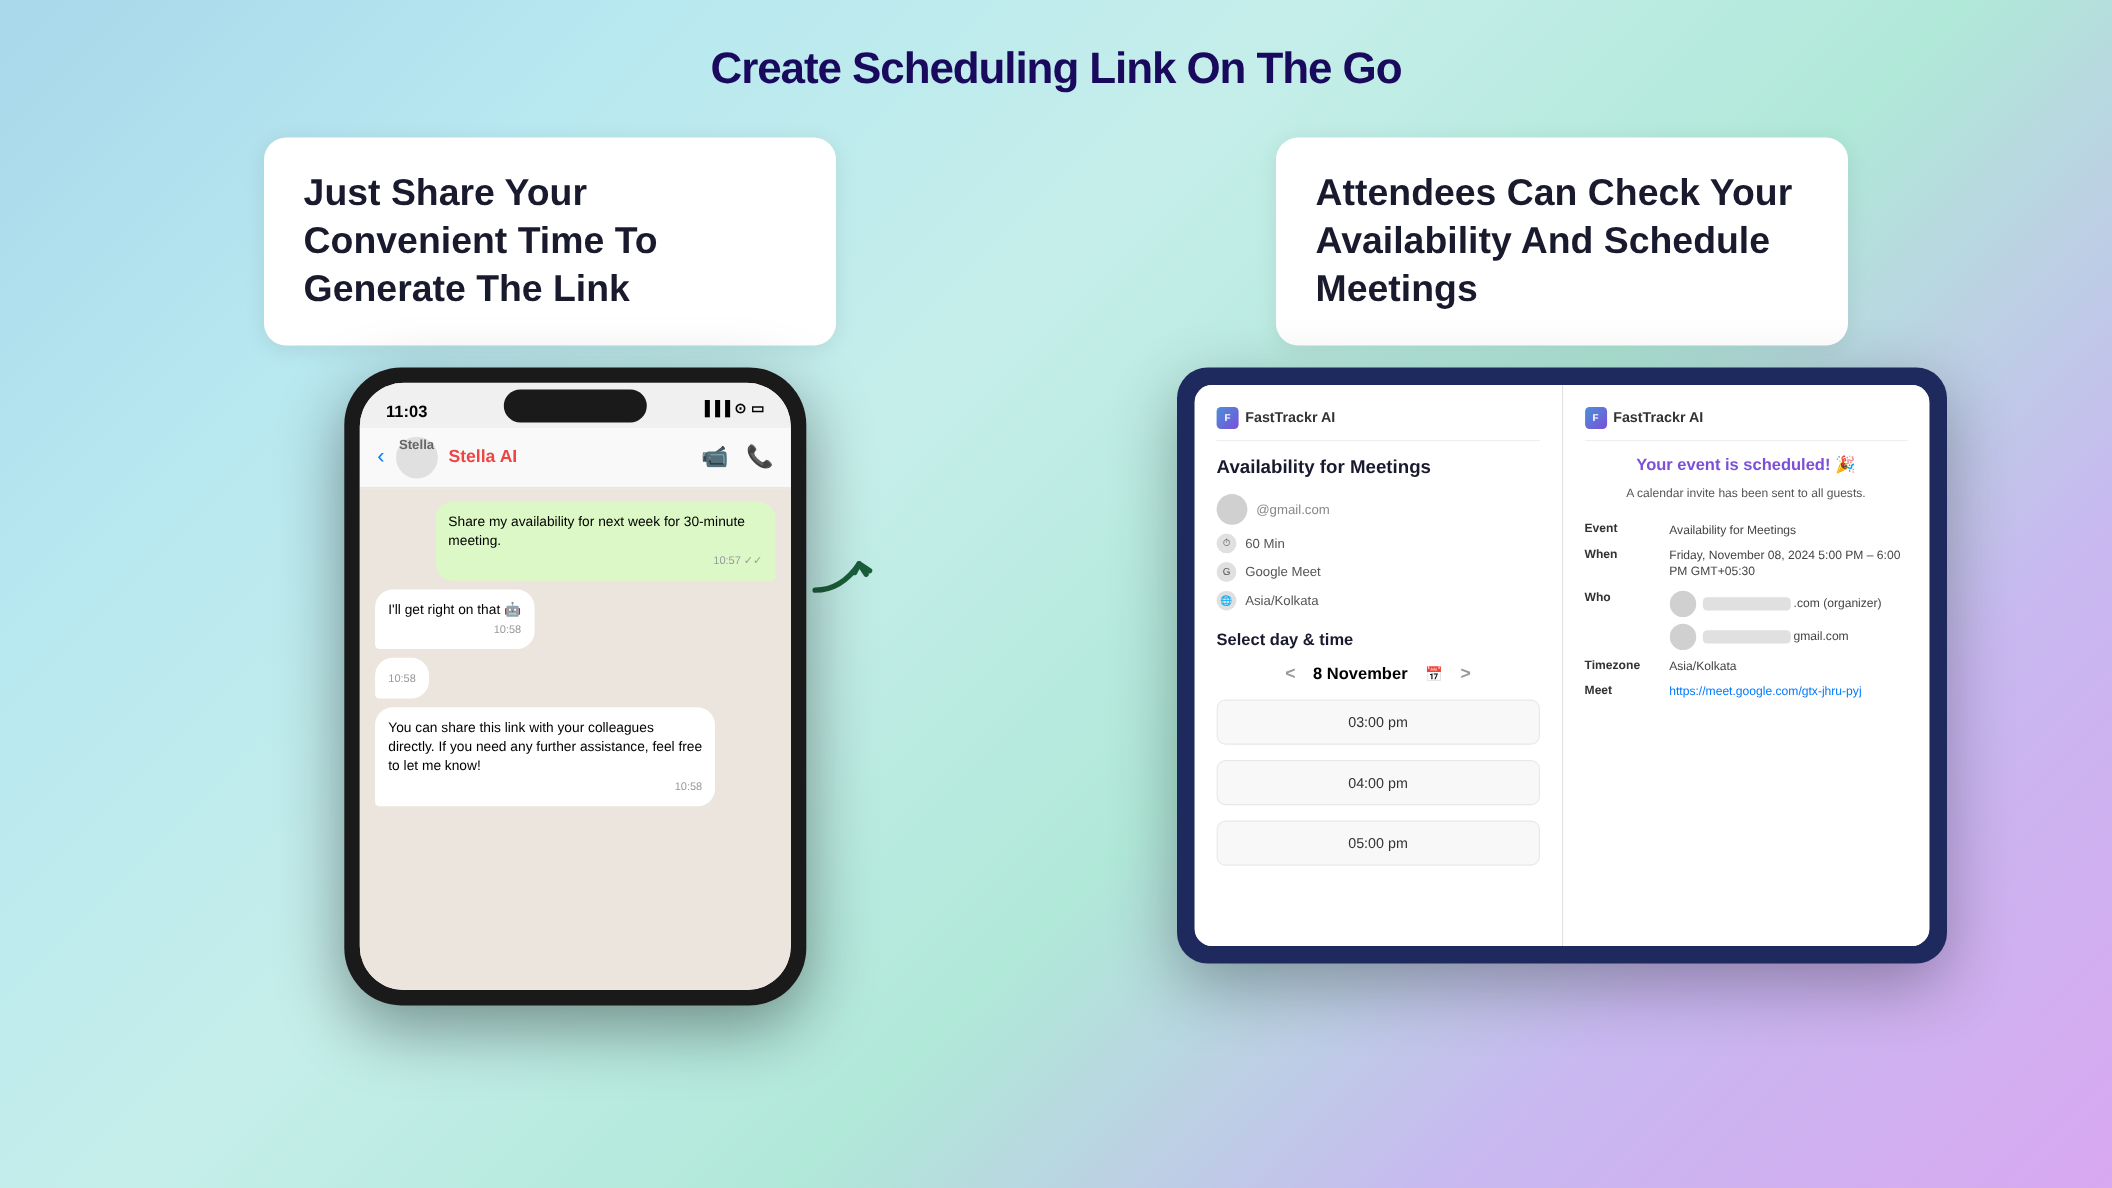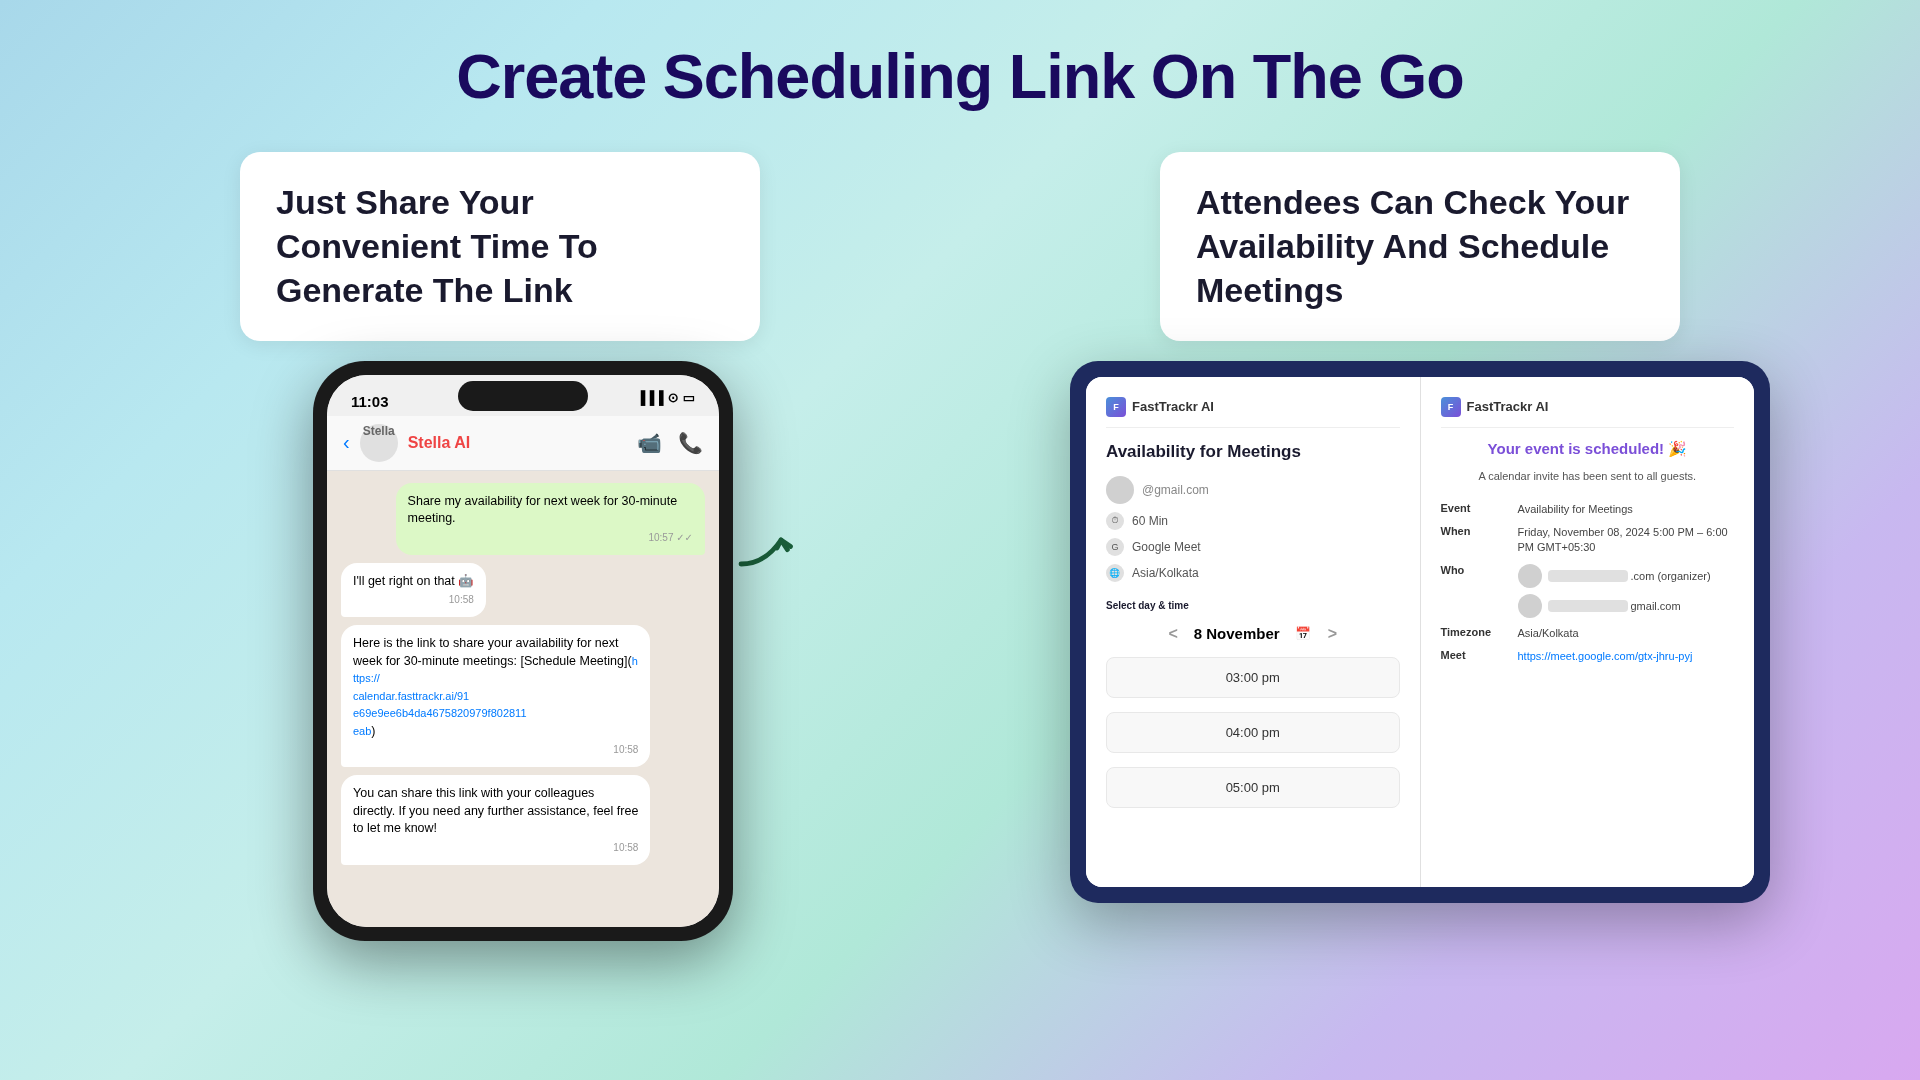--- a/index.html
+++ b/index.html
@@ -8,21 +8,21 @@
       height: 1080px;
       overflow: hidden;
       font-family: -apple-system, BlinkMacSystemFont, 'Segoe UI', Arial, sans-serif;
       background: linear-gradient(135deg, #a8d8ea 0%, #b8e8f0 20%, #c5eeea 40%, #b0e8d8 60%, #c8b8f0 80%, #d8a8f0 100%);
       position: relative;
     }
 
     .main-title {
       text-align: center;
       padding-top: 40px;
-      font-size: 63px;
+      font-size: 40px;
       font-weight: 800;
       color: #1a0a5e;
       letter-spacing: -1px;
     }
 
     .two-col {
       display: flex;
       justify-content: center;
       gap: 80px;
       padding: 40px 80px 0 80px;
@@ -263,21 +263,21 @@
       height: 18px;
       border-radius: 50%;
       background: #e0e0e0;
       display: flex;
       align-items: center;
       justify-content: center;
       font-size: 9px;
     }
 
     .select-day-title {
-      font-size: 10px;
+      font-size: 15px;
       font-weight: 700;
       color: #1a1a2e;
       margin-top: 4px;
     }
 
     .date-nav {
       display: flex;
       align-items: center;
       justify-content: center;
       gap: 16px;
@@ -435,21 +435,20 @@
               <div style="font-size:12.5px;">Share my availability for next week for 30-minute meeting.</div>
               <div class="bubble-time">10:57 ✓✓</div>
             </div>
 
             <div class="chat-bubble bubble-received">
               <div>I'll get right on that 🤖</div>
               <div class="bubble-time">10:58</div>
             </div>
 
             <div class="chat-bubble bubble-received">
-              <div>Here is the link to share your availability for next week for 30-minute meetings: [Schedule Meeting](<span class="bubble-link">https://<br>calendar.fasttrackr.ai/91<br>e69e9ee6b4da4675820979f802811<br>eab</span>)</div>
               <div class="bubble-time">10:58</div>
             </div>
 
             <div class="chat-bubble bubble-received">
               <div>You can share this link with your colleagues directly. If you need any further assistance, feel free to let me know!</div>
               <div class="bubble-time">10:58</div>
             </div>
           </div>
         </div>
       </div>

